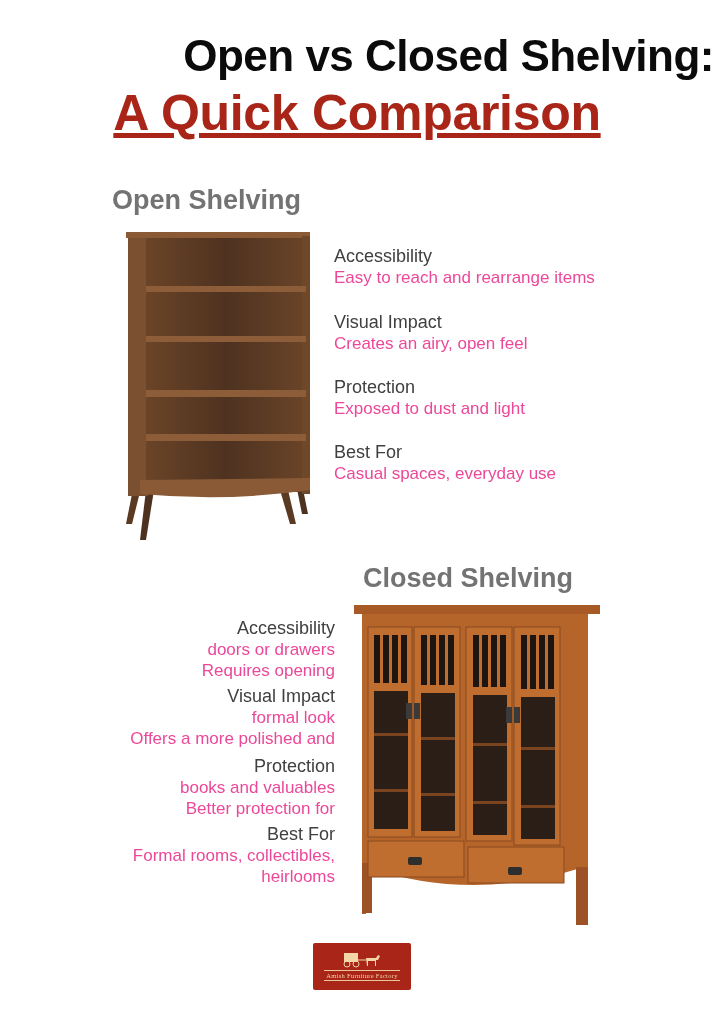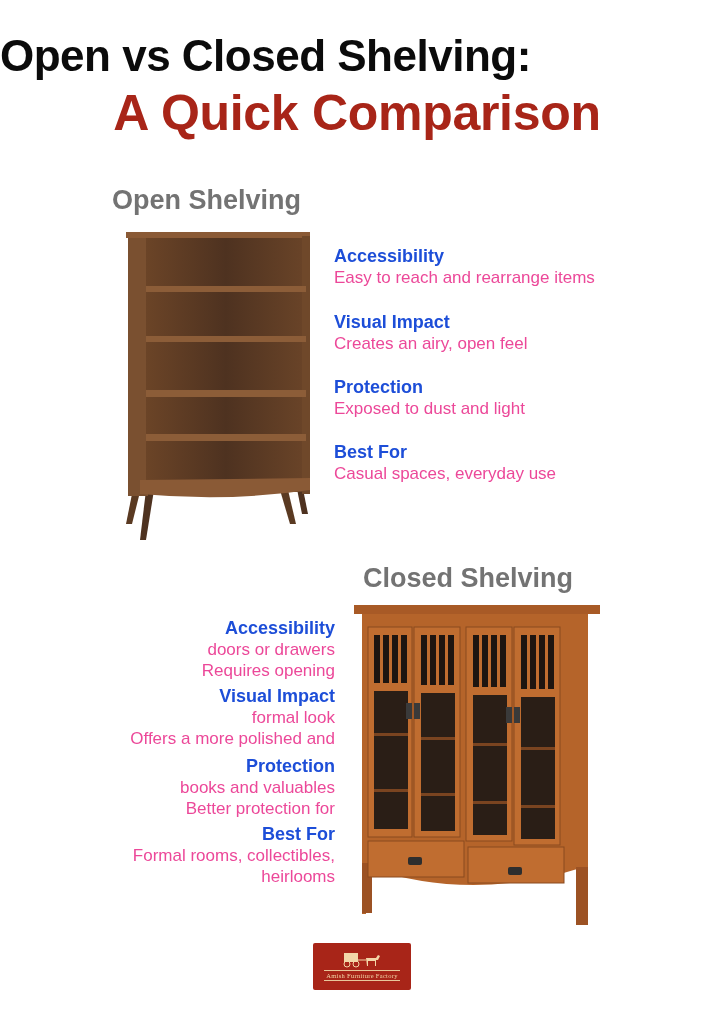--- a/index.html
+++ b/index.html
@@ -1,24 +1,24 @@
 <!DOCTYPE html>
 <html><head>
 <meta charset="utf-8">
 <style>
   html, body { margin:0; padding:0; }
   body { width:714px; height:1024px; background:#ffffff; position:relative; overflow:hidden;
          font-family:"Liberation Sans", sans-serif; color:#111; }
-  .title1 { position:absolute; left:0; width:714px; top:30px; text-align:left;
+  .title1 { position:absolute; left:0; width:714px; top:30px; text-align:right;
             font-size:44px; font-weight:bold; color:#0b0b0b; letter-spacing:-0.5px; line-height:52px; }
   .title2 { position:absolute; left:0; width:714px; top:84px; text-align:center;
-            font-size:50px; font-weight:bold; color:#a82518; letter-spacing:-0.3px; line-height:58px; }
+            font-size:50px; font-weight:bold; color:#a82518; letter-spacing:-0.3px; line-height:58px;text-decoration:underline; }
   .sec-title { position:absolute; font-size:27px; font-weight:bold; color:#737373; line-height:32px; }
   .item { position:absolute; }
-  .item .lbl { font-size:18px; font-weight:bold; color:#1d4ed8; line-height:22px; }
+  .item .lbl { font-size:18px; font-weight:normal; color:#404040; line-height:22px; }
   .item .desc { font-size:17px; color:#ec4899; line-height:21px; }
   .right-align { text-align:right; }
   .img { position:absolute; }
   .logo { position:absolute; left:313px; top:943px; width:98px; height:47px; background:#a82518;
           border-radius:2px; display:flex; flex-direction:column; align-items:center; justify-content:center; }
   .logo .txt { font-family:"Liberation Serif", serif; font-size:6.5px; color:#f3d7a8; letter-spacing:0.3px;
                margin-top:2px; border-top:0.5px solid #e8c79a; border-bottom:0.5px solid #e8c79a; padding:1px 2px; }
 </style>
 </head>
 <body>

